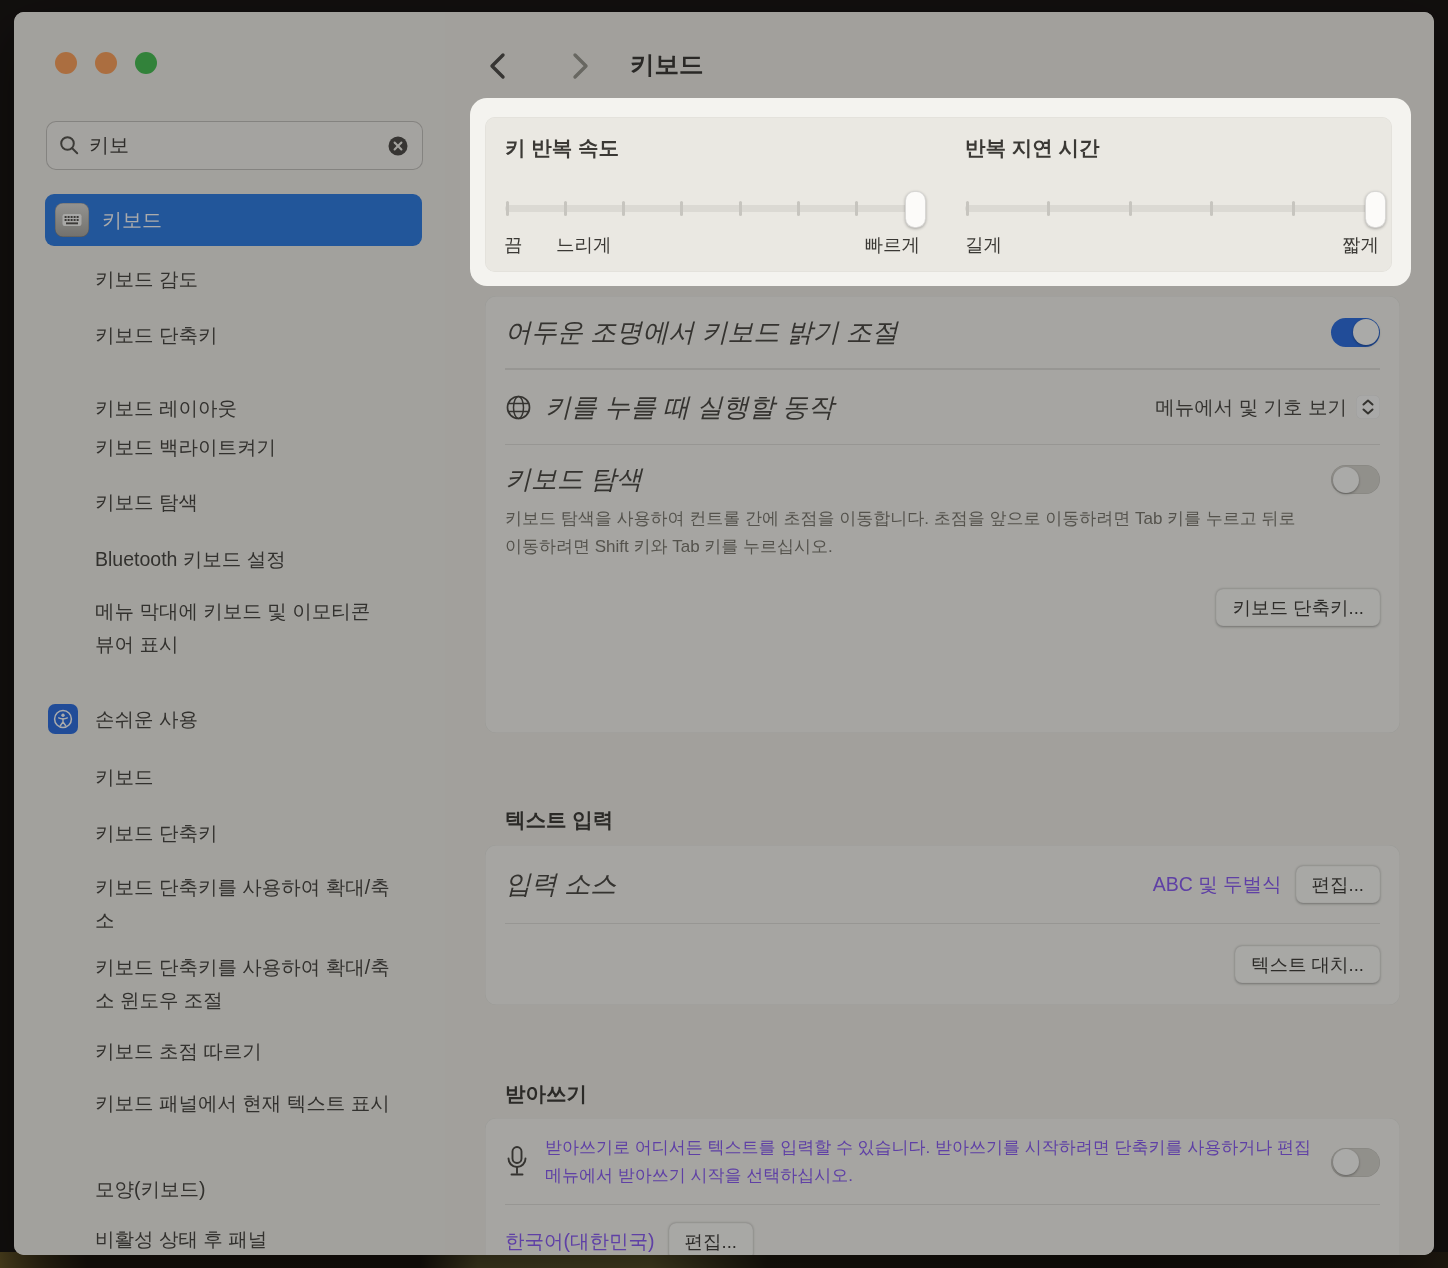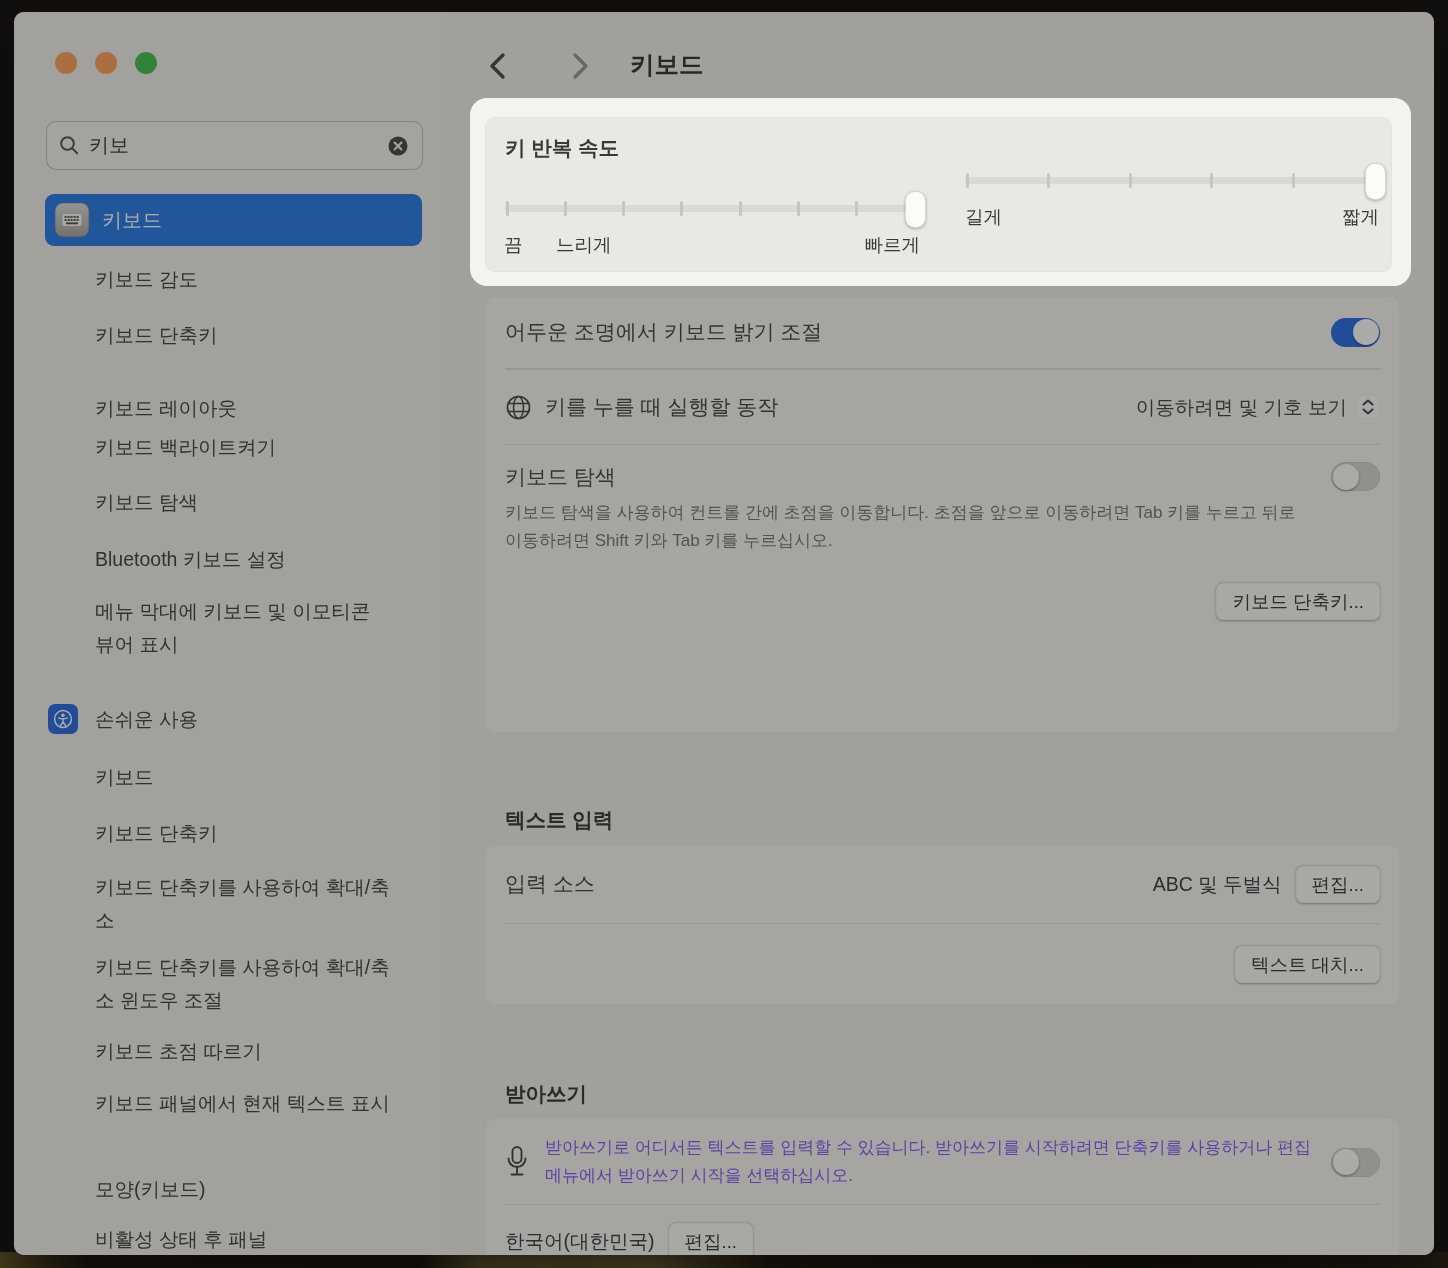--- a/index.html
+++ b/index.html
@@ -79,23 +79,23 @@
   }
   .slider-labels{position:relative;height:26px;margin-top:3px;font-size:18.5px;color:#3a3834;}
   .slider-labels span{position:absolute;white-space:nowrap;}
   
   .card{
     position:absolute;left:40px;width:915px;background:rgba(252,251,247,0.55);
     border-radius:11px;box-shadow:inset 0 0 0 0.5px rgba(0,0,0,0.06);box-sizing:border-box;
   }
   .row{display:flex;align-items:center;padding:0 20px;box-sizing:border-box;}
   .divider{height:1px;background:rgba(0,0,0,0.09);margin:0 20px;}
-  .row-label{font-size:21px;color:#4b4944;flex:1;}
+  .row-label{font-size:26px;color:#4b4944;flex:1;font-style:italic;}
   .row-value{font-size:19.5px;color:#4b4944;margin-right:9px;}
-  .row-value.secondary{color:#404040;margin-right:14px;}
+  .row-value.secondary{color:#8b5cf6;margin-right:14px;}
   .desc{font-size:17px;color:#7b786f;line-height:28px;}
   .stepper{
     width:24px;height:24px;border-radius:6px;background:rgba(255,255,255,0.66);
     display:flex;align-items:center;justify-content:center;flex:0 0 auto;
     box-shadow:inset 0 0 0 0.5px rgba(0,0,0,0.07);
   }
   .toggle{width:49px;height:29px;border-radius:15px;position:relative;flex:0 0 auto;}
   .toggle.on{background:#2d6fe3;}
   .toggle.off{background:#d8d6cf;box-shadow:inset 0 0 0 0.5px rgba(0,0,0,0.10);}
   .knob{position:absolute;top:1.5px;width:26px;height:26px;border-radius:50%;background:#fdfdfb;
@@ -234,20 +234,21 @@
               <div class="handle"></div>
             </div>
             <div class="slider-labels">
               <span style="left:-1px">끔</span>
               <span style="left:51px">느리게</span>
               <span style="right:-3px">빠르게</span>
             </div>
           </div>
 
           <div class="slider-group sg-right">
+            <div class="slider-title">반복 지연 시간</div>
             <div class="track-wrap">
               <div class="track"></div>
               <div class="ticks">
                   <div class="tick"></div>
                   <div class="tick"></div>
                   <div class="tick"></div>
                   <div class="tick"></div>
                   <div class="tick"></div>
                   <div class="tick"></div>
                 </div>
@@ -274,21 +275,21 @@
         <div class="row" style="height:74px">
           <span style="margin-right:13px">
             <svg width="27" height="27" viewBox="0 0 27 27">
               <circle cx="13.5" cy="13.5" r="11" fill="none" stroke="#4b4944" stroke-width="1.7"></circle>
               <ellipse cx="13.5" cy="13.5" rx="5" ry="11" fill="none" stroke="#4b4944" stroke-width="1.5"></ellipse>
               <line x1="2.8" y1="9.5" x2="24.2" y2="9.5" stroke="#4b4944" stroke-width="1.5"></line>
               <line x1="2.8" y1="17.5" x2="24.2" y2="17.5" stroke="#4b4944" stroke-width="1.5"></line>
             </svg>
           </span>
           <span class="row-label">키를 누를 때 실행할 동작</span>
-          <span class="row-value">이동하려면 및 기호 보기</span>
+          <span class="row-value">메뉴에서 및 기호 보기</span>
           <span class="stepper">
             <svg width="14" height="18" viewBox="0 0 14 18">
               <polyline points="2.5,6.5 7,2.5 11.5,6.5" fill="none" stroke="#4a4843" stroke-width="2" stroke-linecap="round" stroke-linejoin="round"></polyline>
               <polyline points="2.5,11.5 7,15.5 11.5,11.5" fill="none" stroke="#4a4843" stroke-width="2" stroke-linecap="round" stroke-linejoin="round"></polyline>
             </svg>
           </span>
         </div>
         <div class="divider"></div>
         <div style="padding:17px 20px 0 20px">
           <div style="display:flex;align-items:center">

